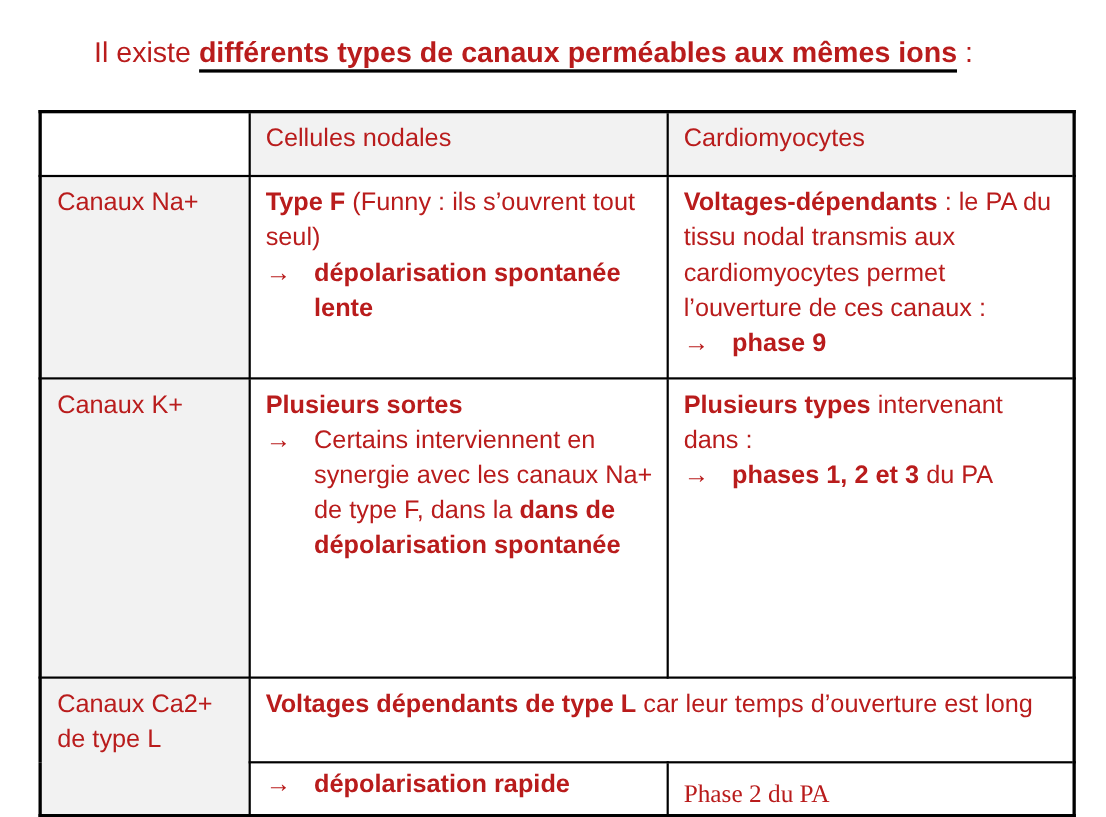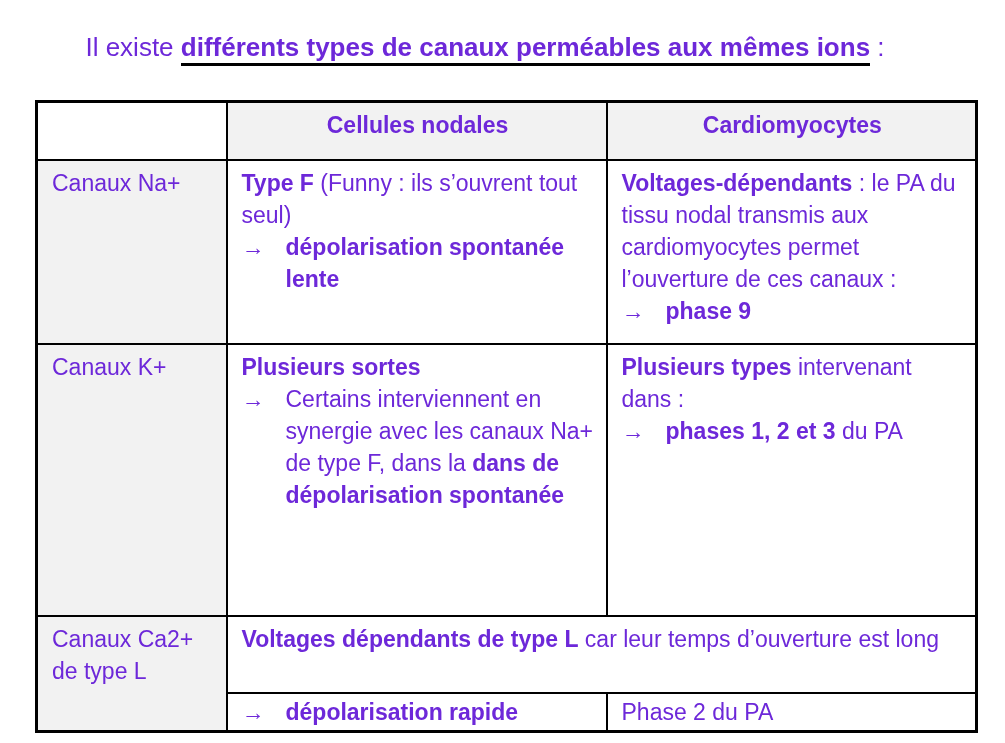--- a/index.html
+++ b/index.html
@@ -5,21 +5,21 @@
   html, body {
     margin: 0;
     padding: 0;
     background: #ffffff;
   }
   .page {
     position: relative;
     width: 1005px;
     height: 743px;
     background: #ffffff;
-    color: #6d28d9;
+    color: #b91c1c;
     font-family: "Liberation Sans", "DejaVu Sans", sans-serif;
     overflow: hidden;
   }
   .doc-title {
     position: absolute;
     top: 30px;
     left: 0;
     width: 970px;
     text-align: center;
     font-size: 26px;
@@ -45,24 +45,22 @@
     border: 3px solid #000000;
   }
   table.channels td {
     border: 2px solid #000000;
     vertical-align: top;
     padding: 6px 12px 6px 14px;
     overflow: hidden;
   }
   td.shade { background: #f2f2f2; }
   td.hcell {
-    text-align: center;
     vertical-align: middle;
     padding: 4px 6px;
-    font-weight: bold;
   }
   .b { font-weight: 700; }
   .bullet { display: flex; align-items: flex-start; }
   .bullet .arrow {
     flex: 0 0 44px;
     font-weight: 700;
     letter-spacing: -1px;
   }
   .bullet .btext { flex: 1 1 auto; }
   tr.r-head   { height: 58px; }
@@ -134,18 +132,18 @@
         <div><span class="b">Voltages dépendants de type L</span><span> car leur temps d’ouverture est long</span></div>
       </td>
     </tr>
     <tr class="r-ca-sub">
       <td style="padding-top:2px;padding-bottom:2px;">
         <div class="bullet">
           <span class="arrow">→</span>
           <span class="btext b">dépolarisation rapide</span>
         </div>
       </td>
-      <td style="padding-top:2px;padding-bottom:2px;">Phase 2 du PA</td>
+      <td style="padding-top:12px;padding-bottom:2px;font-family:Liberation Serif, serif;">Phase 2 du PA</td>
     </tr>
   </tbody>
     </table>
 
 </div>
 
 </body></html>

